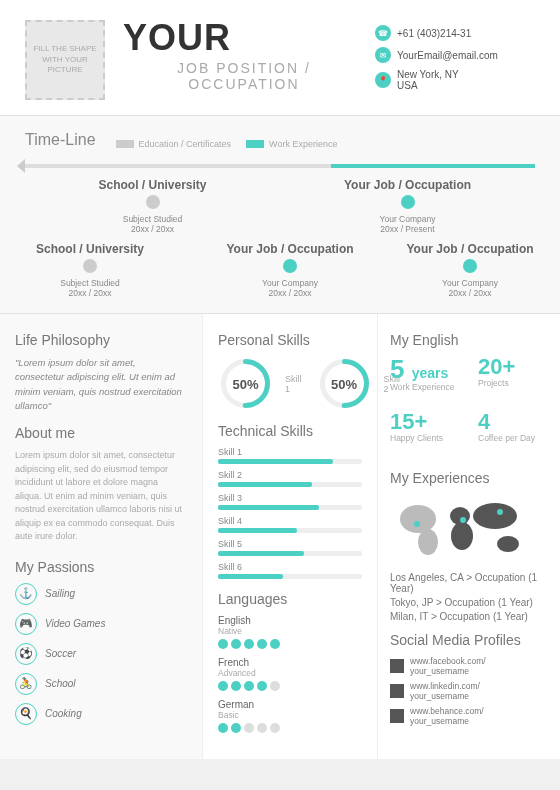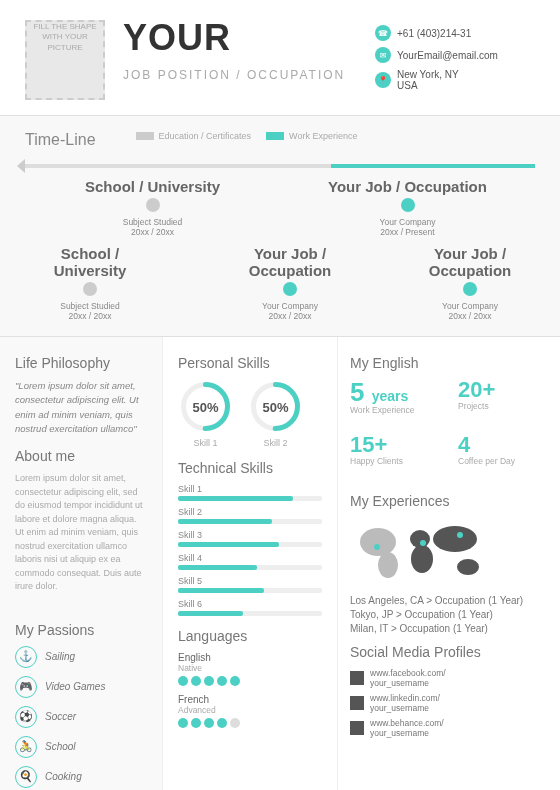--- a/index.html
+++ b/index.html
@@ -1,66 +1,66 @@
 <!DOCTYPE html>
 <html><head>
   <meta charset="utf-8">
   <style>
     * { margin: 0; padding: 0; box-sizing: border-box; }
     body { font-family: Arial, sans-serif; background: #f0f0f0; width: 560px; min-height: 790px; font-size: 11px; color: #555; }
     .page { width: 560px; background: #f0f0f0; }
 
     
     .header { background: #fff; padding: 20px 25px 15px 25px; display: flex; align-items: flex-start; border-bottom: 1px solid #e0e0e0; }
-    .header-photo { width: 80px; height: 80px; background: #e8e8e8; border: 2px dashed #ccc; display: flex; justify-content: center; margin-right: 18px; flex-shrink: 0; }
+    .header-photo { width: 80px; height: 80px; background: #e8e8e8; border: 2px dashed #ccc; display: flex; align-items: center; justify-content: center; margin-right: 18px; flex-shrink: 0; }
     .header-photo-text { font-size: 8px; color: #aaa; text-align: center; line-height: 1.3; }
     .header-name-block { flex: 1; }
     .header-name { font-size: 36px; font-weight: 900; color: #333; line-height: 1; letter-spacing: 1px; text-transform: uppercase; }
-    .header-title { font-size: 12px; color: #aaa; letter-spacing: 2px; margin-top: 12px; text-transform: uppercase; }
+    .header-title { font-size: 14px; color: #aaa; letter-spacing: 2px; margin-top: 4px; text-transform: uppercase; text-align: center; }
     .header-contact { display: flex; flex-direction: column; gap: 6px; min-width: 160px; margin-left: 10px; padding-top: 5px; }
     .contact-item { display: flex; align-items: center; gap: 6px; font-size: 10px; color: #555; }
     .contact-icon { width: 16px; height: 16px; background: #4dd0c4; border-radius: 50%; display: flex; align-items: center; justify-content: center; color: #fff; font-size: 8px; flex-shrink: 0; }
 
     
     .timeline-section { background: #f8f8f8; padding: 15px 25px; border-bottom: 1px solid #e0e0e0; }
-    .timeline-header { display: flex; align-items: flex-start; gap: 20px; margin-bottom: 15px; }
+    .timeline-header { display: flex; align-items: flex-end; margin-bottom: 15px; }
     .timeline-title { font-size: 16px; color: #888; font-weight: 300; }
     .timeline-legend { display: flex; gap: 15px; margin-left: 20px; }
     .legend-item { display: flex; align-items: center; gap: 5px; font-size: 9px; color: #aaa; }
     .legend-box { width: 18px; height: 8px; }
     .legend-edu { background: #ccc; }
     .legend-work { background: #4dd0c4; }
     .timeline-bar { position: relative; margin: 10px 0; }
     .timeline-line { height: 4px; background: #ddd; width: 100%; position: relative; }
     .timeline-teal { position: absolute; right: 0; top: 0; height: 4px; background: #4dd0c4; width: 40%; }
     .timeline-arrow { position: absolute; left: -8px; top: -5px; width: 0; height: 0; border-top: 7px solid transparent; border-bottom: 7px solid transparent; border-right: 8px solid #ccc; }
     .timeline-nodes { display: flex; justify-content: space-between; margin-top: 8px; }
     .timeline-node { text-align: center; font-size: 8.5px; color: #888; flex: 1; }
-    .timeline-node-title { font-size: 15px; font-weight: bold; color: #666; }
+    .timeline-node-title { font-size: 12px; font-weight: bold; color: #666; }
     .timeline-node-icon { display: inline-block; width: 14px; height: 14px; background: #ccc; border-radius: 50%; margin: 3px 0; }
     .timeline-node-icon.teal { background: #4dd0c4; }
     .timeline-node-icon.dark { background: #555; }
     .timeline-row2 { display: flex; justify-content: flex-start; gap: 30px; margin-top: 8px; }
 
     
     .main-content { display: flex; background: #fff; }
 
     
-    .left-col { width: 163px; padding: 18px 15px; background: #f9f9f9; border-right: 1px solid #eee; flex-shrink: 0; }
+    .left-col { width: 203px; padding: 18px 15px; background: #f9f9f9; border-right: 1px solid #eee; flex-shrink: 0; }
     .section-title { font-size: 14px; color: #777; font-weight: 300; margin-bottom: 8px; border-bottom: none; }
     .philosophy-quote { font-style: italic; font-size: 9.5px; color: #888; line-height: 1.5; margin-bottom: 12px; }
-    .about-text { font-size: 9px; color: #aaa; line-height: 1.5; margin-bottom: 28px; }
+    .about-text { font-size: 9px; color: #aaa; line-height: 1.5; margin-bottom: 15px; }
     .passion-item { display: flex; align-items: center; gap: 8px; margin-bottom: 8px; }
     .passion-icon { width: 22px; height: 22px; border: 1.5px solid #4dd0c4; border-radius: 50%; display: flex; align-items: center; justify-content: center; font-size: 11px; color: #4dd0c4; flex-shrink: 0; }
     .passion-label { font-style: italic; font-size: 10px; color: #777; }
 
     
     .mid-col { width: 175px; padding: 18px 15px; border-right: 1px solid #eee; flex-shrink: 0; }
     .skills-circles { display: flex; gap: 15px; margin-bottom: 12px; align-items: flex-end; }
-    .skill-circle { display: flex; flex-direction: column; align-items: center; gap: 4px; }
+    .skill-circle { display: flex; align-items: center; gap: 12px; }
     .circle-container { position: relative; width: 55px; height: 55px; }
     .circle-bg { fill: none; stroke: #eee; stroke-width: 5; }
     .circle-fg { fill: none; stroke: #4dd0c4; stroke-width: 5; stroke-linecap: round; stroke-dasharray: 138; stroke-dashoffset: 69; transform: rotate(-90deg); transform-origin: 50% 50%; }
     .circle-text { position: absolute; top: 50%; left: 50%; transform: translate(-50%, -50%); font-size: 13px; font-weight: bold; color: #555; }
     .skill-name { font-size: 9px; color: #aaa; }
     .tech-skills { margin-top: 5px; }
     .tech-skill-item { margin-bottom: 6px; }
     .tech-skill-label { font-size: 9px; color: #888; margin-bottom: 2px; }
     .tech-skill-bar { height: 5px; background: #eee; border-radius: 2px; }
     .tech-skill-fill { height: 100%; background: #4dd0c4; border-radius: 2px; }
@@ -289,20 +289,31 @@
           <div class="lang-name">French</div>
           <div class="lang-level">Advanced</div>
           <div class="lang-dots">
             <div class="lang-dot"></div>
             <div class="lang-dot"></div>
             <div class="lang-dot"></div>
             <div class="lang-dot"></div>
             <div class="lang-dot empty"></div>
           </div>
         </div>
+        <div class="lang-item">
+          <div class="lang-name">German</div>
+          <div class="lang-level">Basic</div>
+          <div class="lang-dots">
+            <div class="lang-dot"></div>
+            <div class="lang-dot"></div>
+            <div class="lang-dot empty"></div>
+            <div class="lang-dot empty"></div>
+            <div class="lang-dot empty"></div>
+          </div>
+        </div>
       </div>
     </div>
 
     <div class="right-col">
       <div class="section-title">My English</div>
       <div class="numbers-grid">
         <div class="number-item">
           <div class="number-big" style="font-size:26px;">5 <span style="font-size:14px;">years</span></div>
           <div class="number-label">Work Experience</div>
         </div>

